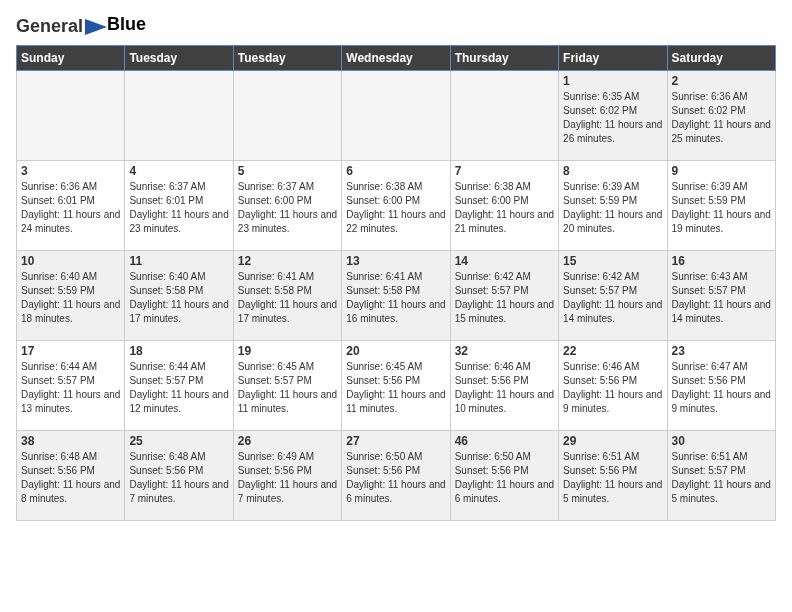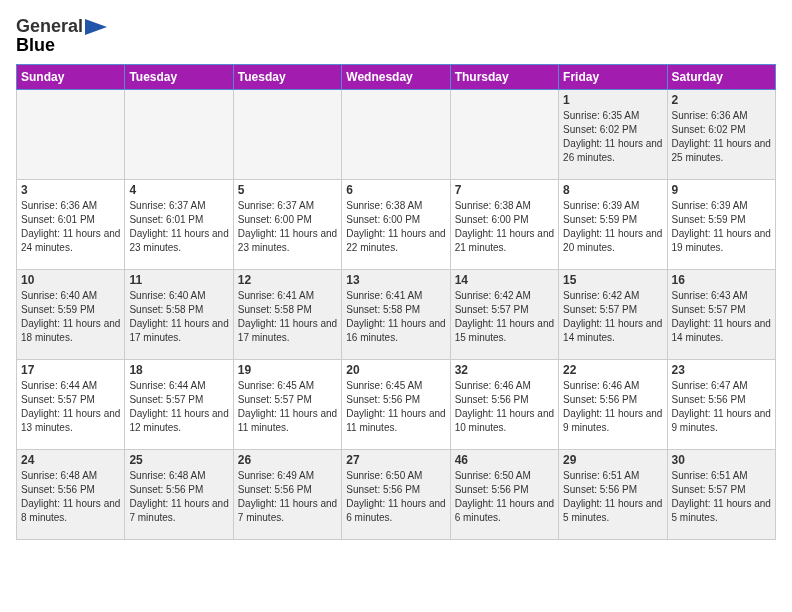--- a/index.html
+++ b/index.html
@@ -29,21 +29,21 @@
     .location-title {
       font-size: 15px;
       color: #333;
     }
     .calendar {
       width: 100%;
       border-collapse: collapse;
       margin-top: 8px;
     }
     .calendar th {
-      background: #a21caf;
+      background: #404040;
       color: #fff;
       font-size: 12px;
       font-weight: bold;
       padding: 5px 4px;
       text-align: left;
       border: 1px solid #5588cc;
     }
     .calendar td {
       border: 1px solid #ccc;
       vertical-align: top;
@@ -69,21 +69,21 @@
     .day-info {
       font-size: 10px;
       line-height: 1.4;
     }
     .logo-wrapper {
       display: flex;
       align-items: center;
     }
     .logo-text-block {
       display: flex;
-      flex-direction: column;
+      flex-direction: row;
     }
     .logo-line1 {
       display: flex;
       align-items: center;
     }
   </style>
 </head>
 <body>
 
 <div class="header-area">
@@ -259,21 +259,21 @@
         </td>
         <td>
           <span class="day-number">23</span>
           <div class="day-info" style="white-space: pre-line;">Sunrise: 6:47 AM
 Sunset: 5:56 PM
 Daylight: 11 hours and 9 minutes.</div>
         </td>
       </tr>
       <tr>
         <td class="shaded">
-          <span class="day-number">24</span>
+          <span class="day-number">38</span>
           <div class="day-info" style="white-space: pre-line;">Sunrise: 6:48 AM
 Sunset: 5:56 PM
 Daylight: 11 hours and 8 minutes.</div>
         </td>
         <td class="shaded">
           <span class="day-number">25</span>
           <div class="day-info" style="white-space: pre-line;">Sunrise: 6:48 AM
 Sunset: 5:56 PM
 Daylight: 11 hours and 7 minutes.</div>
         </td>

